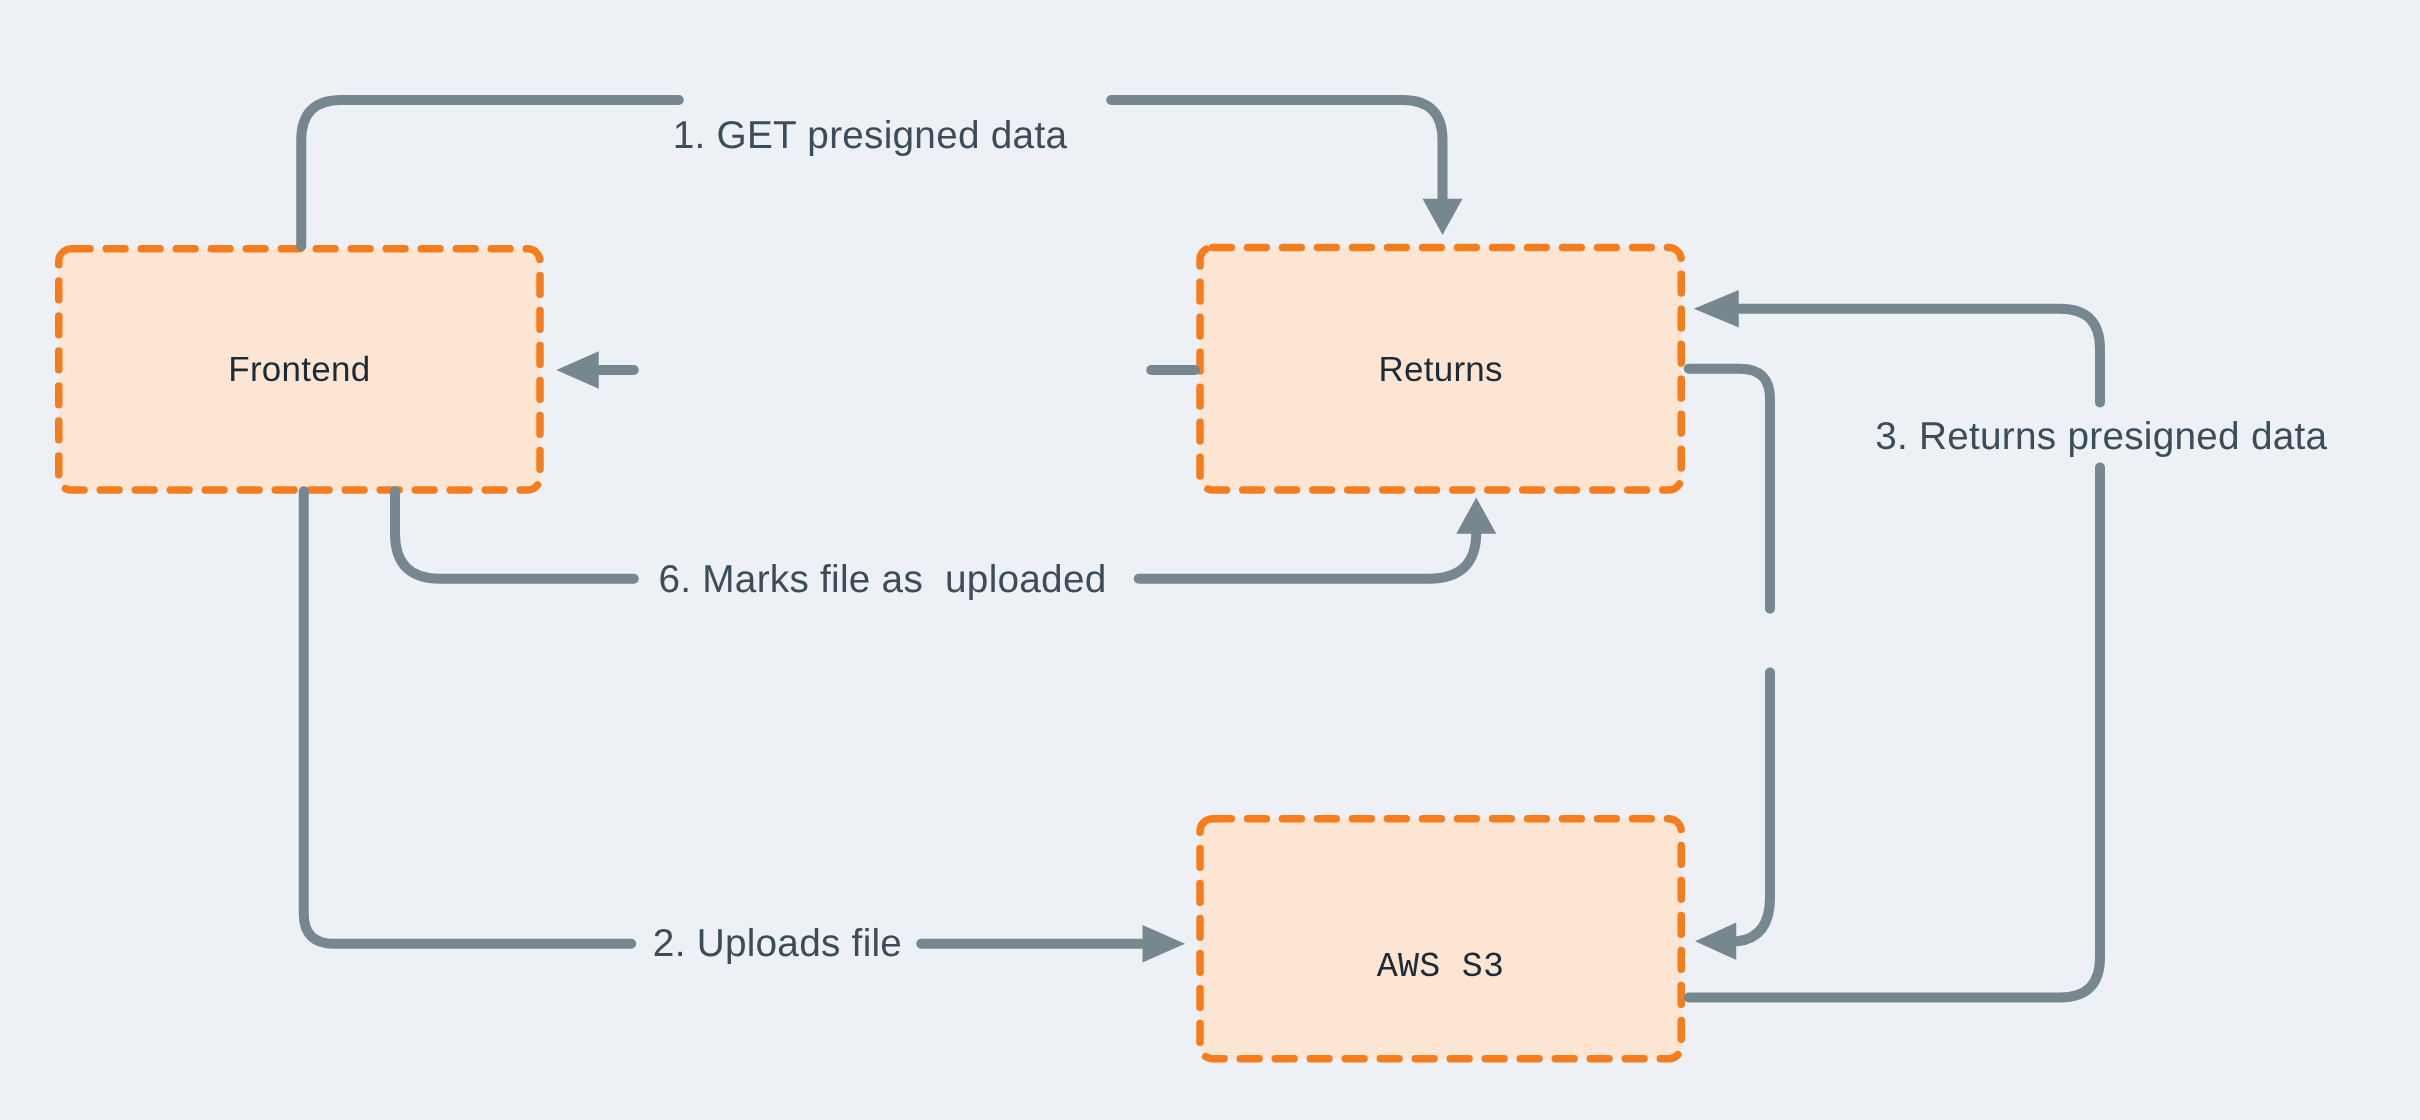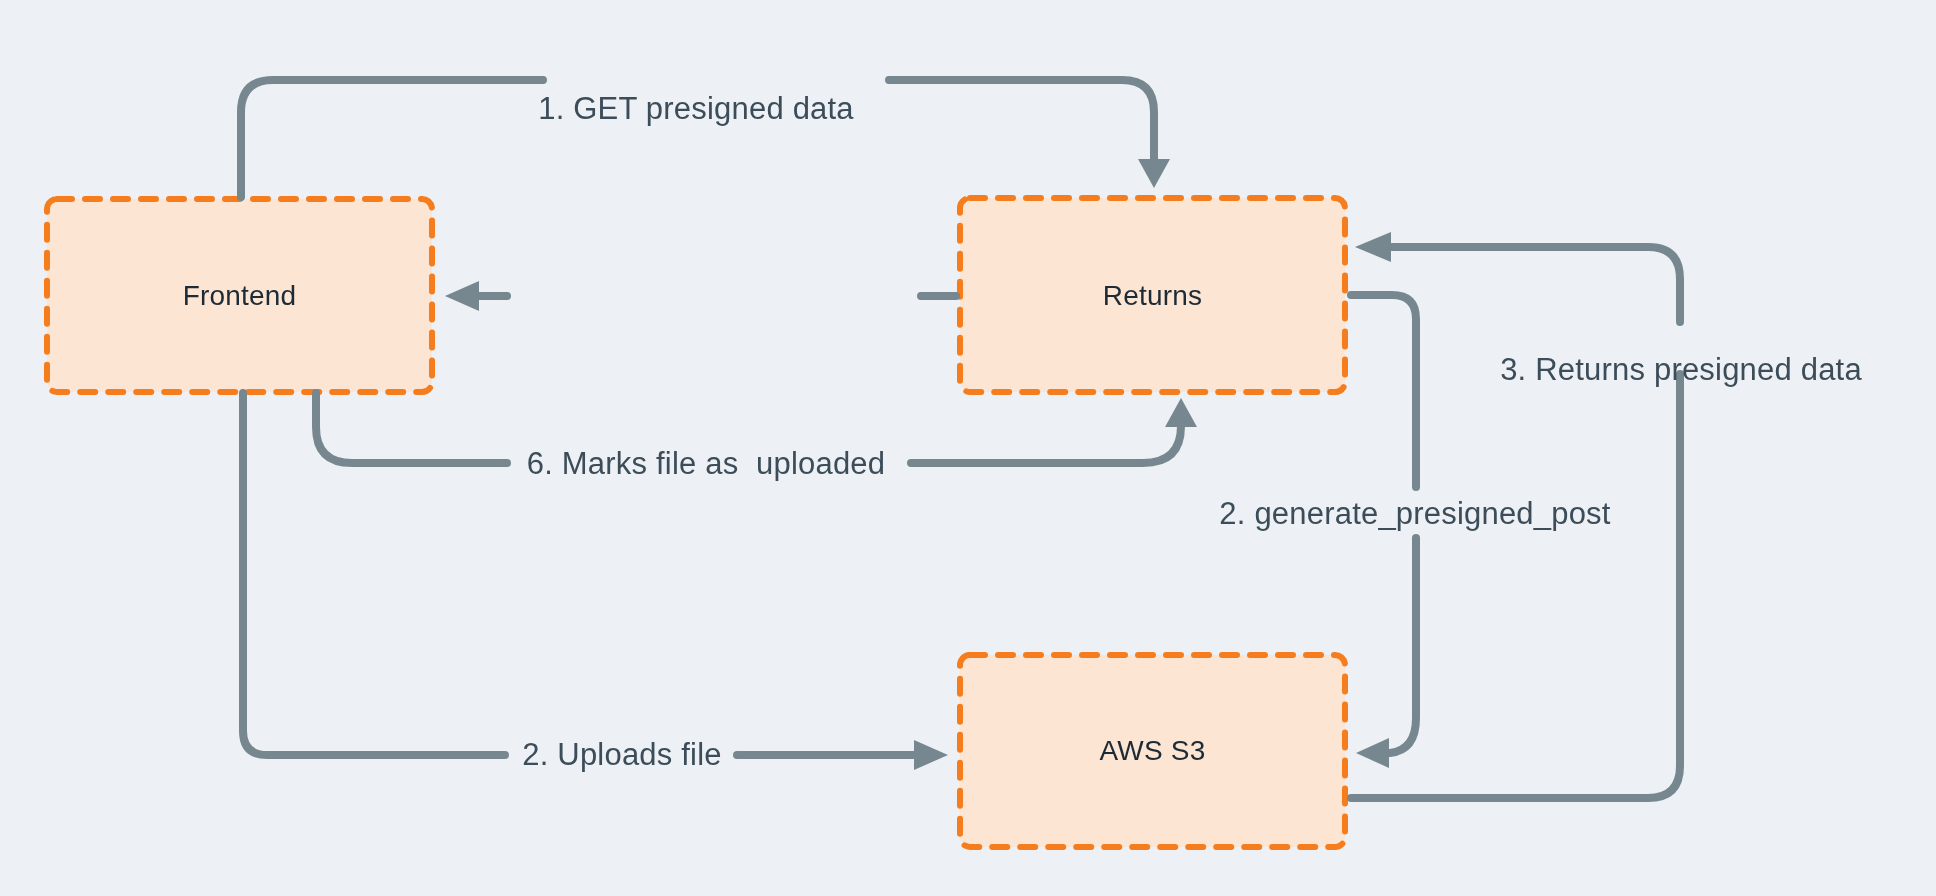--- a/index.html
+++ b/index.html
@@ -70,21 +70,20 @@
     <path class="edge" d="M 1416 538 L 1416 718 Q 1416 750 1390 753"></path>
     <polygon class="edge-head" points="1389,738 1389,768 1356,753"></polygon>
 
     <path class="edge" d="M 1351 798 L 1648 798 Q 1680 798 1680 766 L 1680 374"></path>
     <path class="edge" d="M 1680 322 L 1680 279 Q 1680 247 1648 247 L 1392 247"></path>
     <polygon class="edge-head" points="1391,232 1391,262 1355,247"></polygon>
   </svg>
 
   <div class="node-label" style="left:239.5px;top:296px;">Frontend</div>
   <div class="node-label" style="left:1152.5px;top:296px;">Returns</div>
-  <div class="node-label" style="left:1152.5px;top:751px;">AWS S3</div>
+  <div class="node-label" style="left:1152.5px;top:775px;font-family:Liberation Mono, monospace;">AWS S3</div>
 
   <div class="edge-label" style="left:696px;top:80px;margin-top:28px;">1. GET presigned data</div>
-  <div class="edge-label" style="left:1415px;top:513px;">2. generate_presigned_post</div>
-  <div class="edge-label" style="left:1681px;top:349px;margin-top:20px;">3. Returns presigned data</div>
+  <div class="edge-label" style="left:1681px;top:349px;">3. Returns presigned data</div>
   <div class="edge-label" style="left:622px;top:754px;">2. Uploads file</div>
   <div class="edge-label" style="left:706px;top:463px;text-align:right;">6. Marks file as  uploaded</div>
 
 </div>
 
 </body></html>

